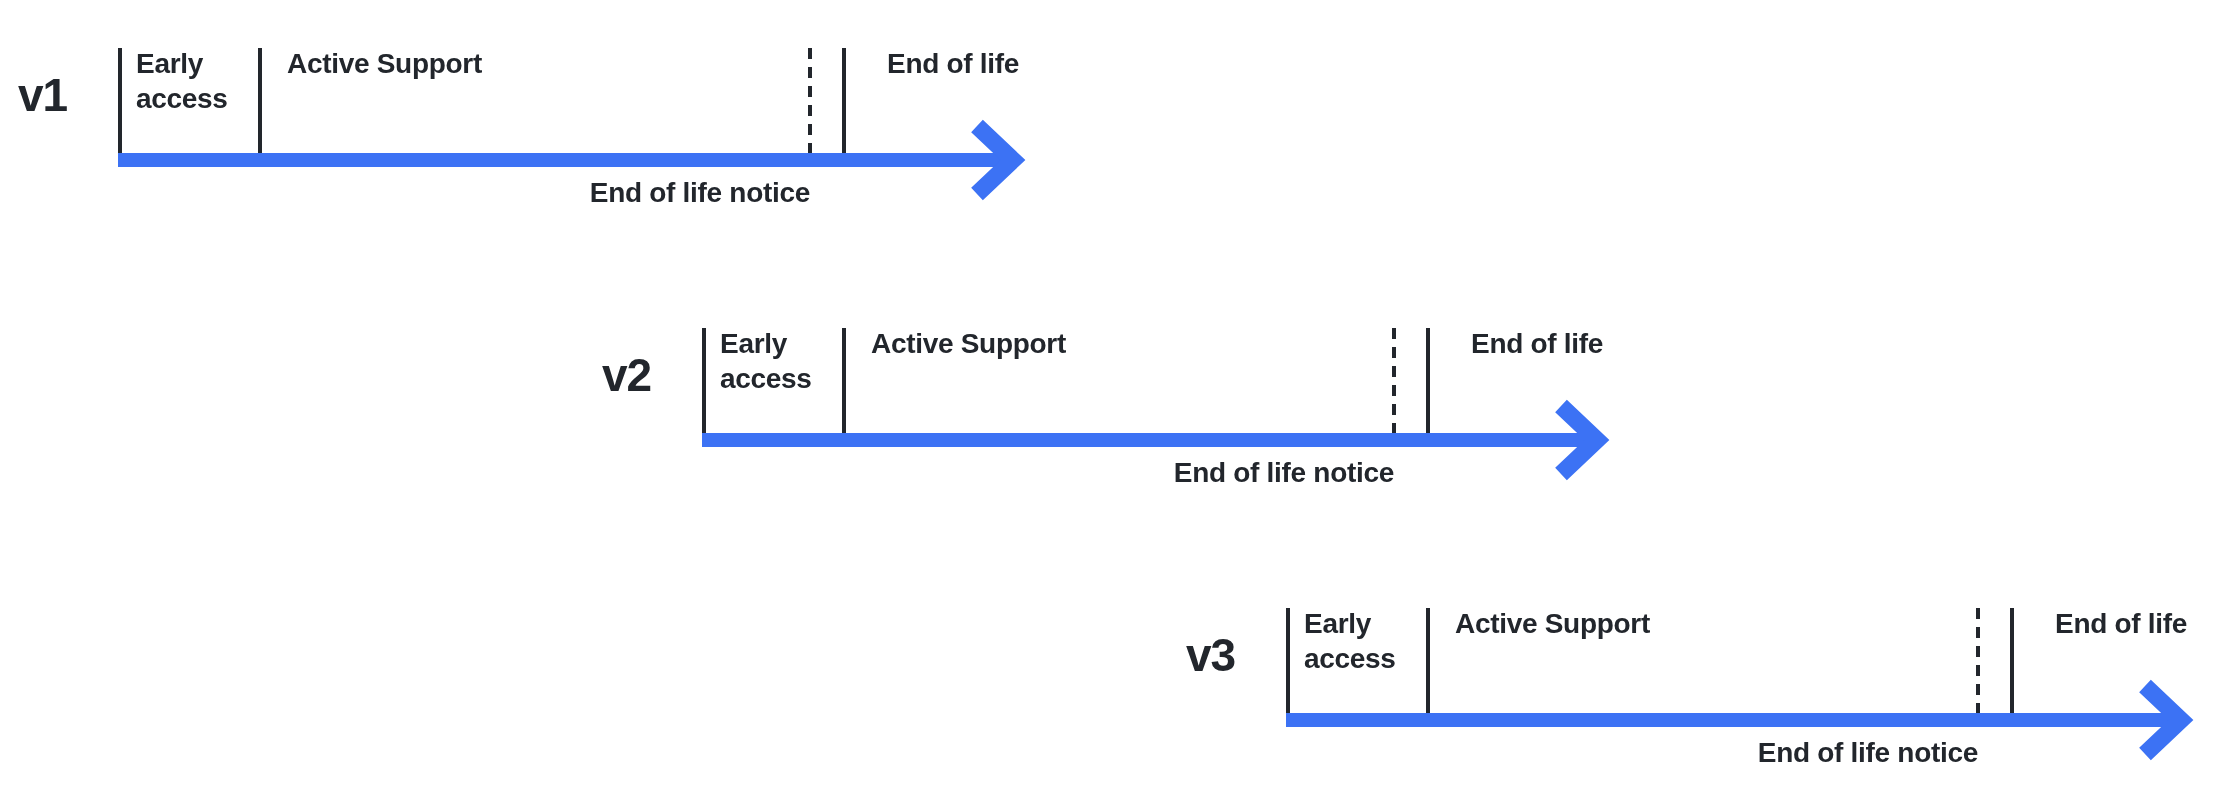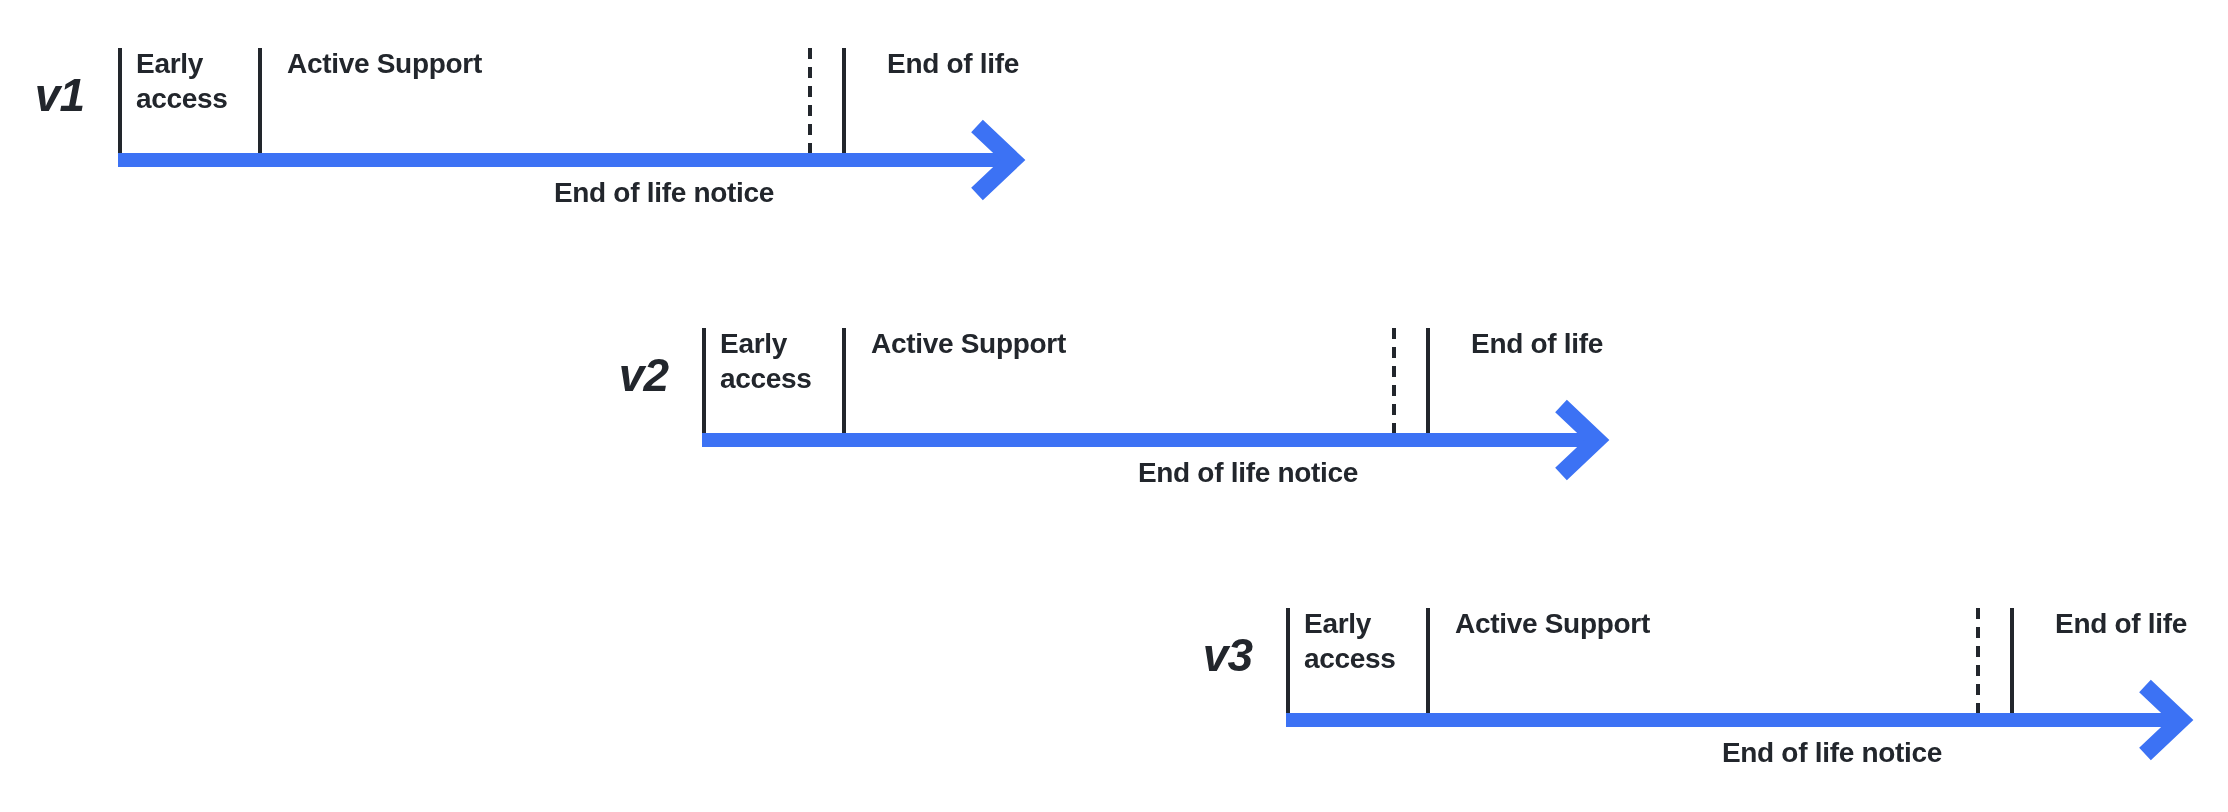--- a/index.html
+++ b/index.html
@@ -19,27 +19,25 @@
   .timeline{
     position:absolute;
     width:1040px;
     height:240px;
   }
   .version{
     position:absolute;
     left:0;
     top:42px;
     width:66px;
-    text-align:right;
     font-size:46px;
     font-weight:700;
     line-height:1;
     letter-spacing:-1px;
     color:var(--ink);
-    font-style:italic;
   }
   .tick{
     position:absolute;
     top:18px;
     width:4px;
     height:105px;
     background:var(--ink);
   }
   .tick.t-start{left:100px;}
   .tick.t-active{left:240px;}
@@ -76,21 +74,21 @@
     position:absolute;
     left:951px;
     top:85px;
     overflow:visible;
   }
   .notice{
     position:absolute;
     left:500px;
     top:147px;
     width:292px;
-    text-align:center;
+    text-align:right;
     font-size:28px;
     font-weight:700;
     letter-spacing:-0.3px;
     white-space:nowrap;
     color:var(--ink);
   }
 </style>
 </head>
 <body>
 

